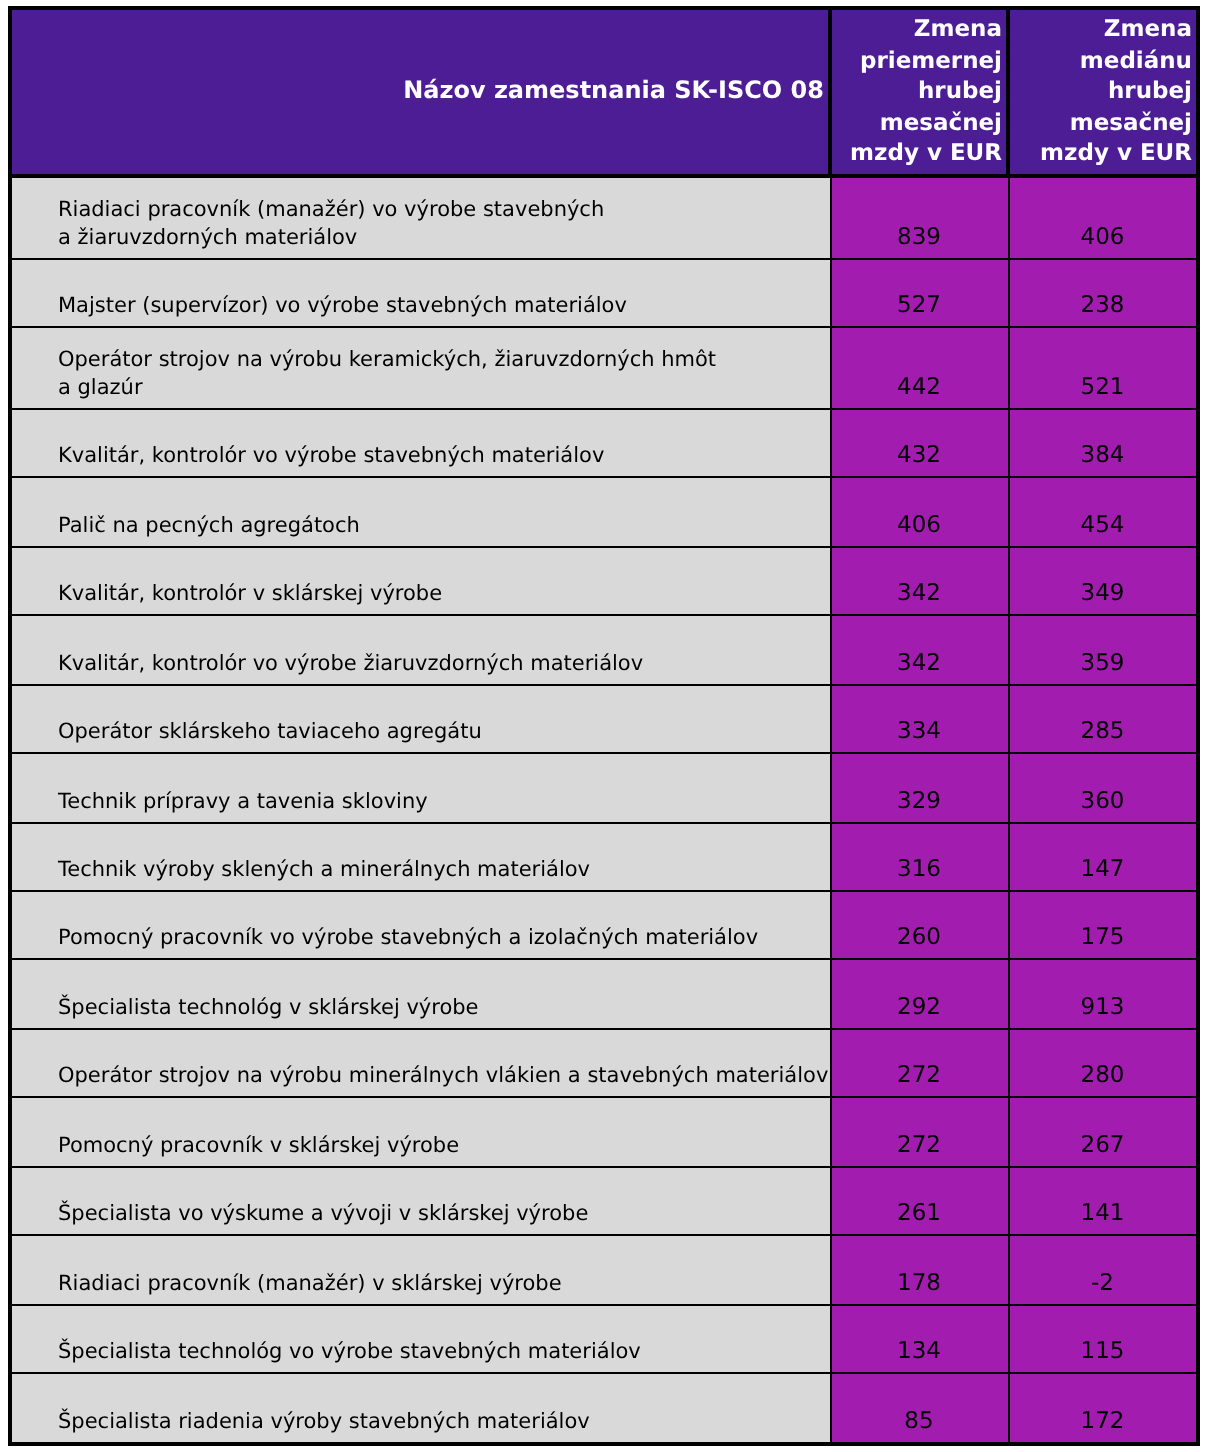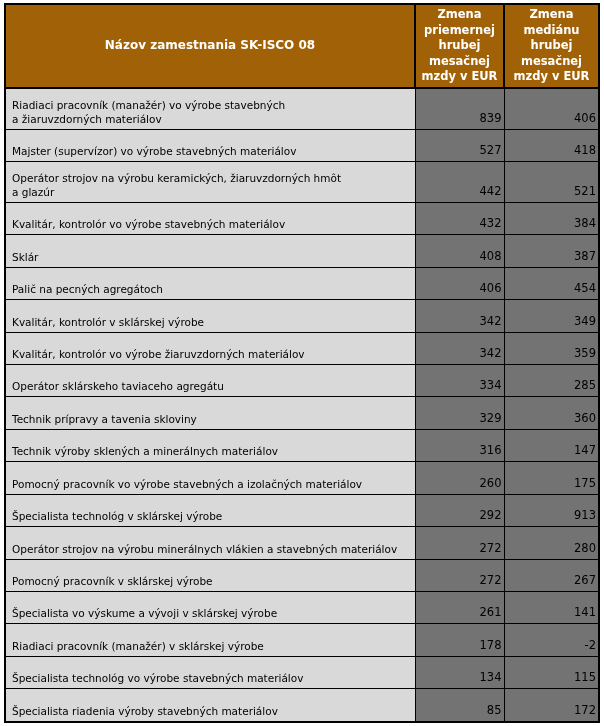--- a/index.html
+++ b/index.html
@@ -19,51 +19,51 @@
     margin: 3px 0 0 4px;
     border: 2px solid #000000;
   }
   col.c-job    { width: 410px; }
   col.c-avg    { width: 89px;  }
   col.c-median { width: 95px;  }
 
   thead tr { height: 84px; }
 
   th {
-    background: #a16207;
+    background: #4c1d95;
     color: #ffffff;
     font-weight: bold;
     font-size: 11.5px;
     line-height: 15.5px;
-    text-align: center;
+    text-align: right;
     vertical-align: middle;
     white-space: pre-line;
     border: 2px solid #000000;
     padding: 2px;
   }
   th.job-col { font-size: 12px; }
 
   td {
     border: 1px solid #000000;
     vertical-align: bottom;
     color: #000000;
     overflow: hidden;
   }
   td.job {
     background: #D9D9D9;
     font-size: 10.5px;
     line-height: 14px;
     text-align: left;
-    padding: 2px 2px 3px 6px;
+    padding: 2px 2px 3px 23px;
     white-space: pre;
   }
   td.num {
-    background: #737373;
+    background: #a21caf;
     font-size: 11.5px;
-    text-align: right;
+    text-align: center;
     padding: 2px 2px 4px 2px;
   }
   tr.tall { height: 41px; }
 </style>
 </head>
 <body>
 
 <table class="wage-table">
   <colgroup>
     <col class="c-job">
@@ -88,37 +88,32 @@
   <tbody>
       <tr class="tall">
         <td class="job">Riadiaci pracovník (manažér) vo výrobe stavebných
 a žiaruvzdorných materiálov</td>
         <td class="num">839</td>
         <td class="num">406</td>
       </tr>
       <tr>
         <td class="job">Majster (supervízor) vo výrobe stavebných materiálov</td>
         <td class="num">527</td>
-        <td class="num">418</td>
+        <td class="num">238</td>
       </tr>
       <tr class="tall">
         <td class="job">Operátor strojov na výrobu keramických, žiaruvzdorných hmôt
 a glazúr</td>
         <td class="num">442</td>
         <td class="num">521</td>
       </tr>
       <tr>
         <td class="job">Kvalitár, kontrolór vo výrobe stavebných materiálov</td>
         <td class="num">432</td>
         <td class="num">384</td>
-      </tr>
-      <tr>
-        <td class="job">Sklár</td>
-        <td class="num">408</td>
-        <td class="num">387</td>
       </tr>
       <tr>
         <td class="job">Palič na pecných agregátoch</td>
         <td class="num">406</td>
         <td class="num">454</td>
       </tr>
       <tr>
         <td class="job">Kvalitár, kontrolór v sklárskej výrobe</td>
         <td class="num">342</td>
         <td class="num">349</td>

